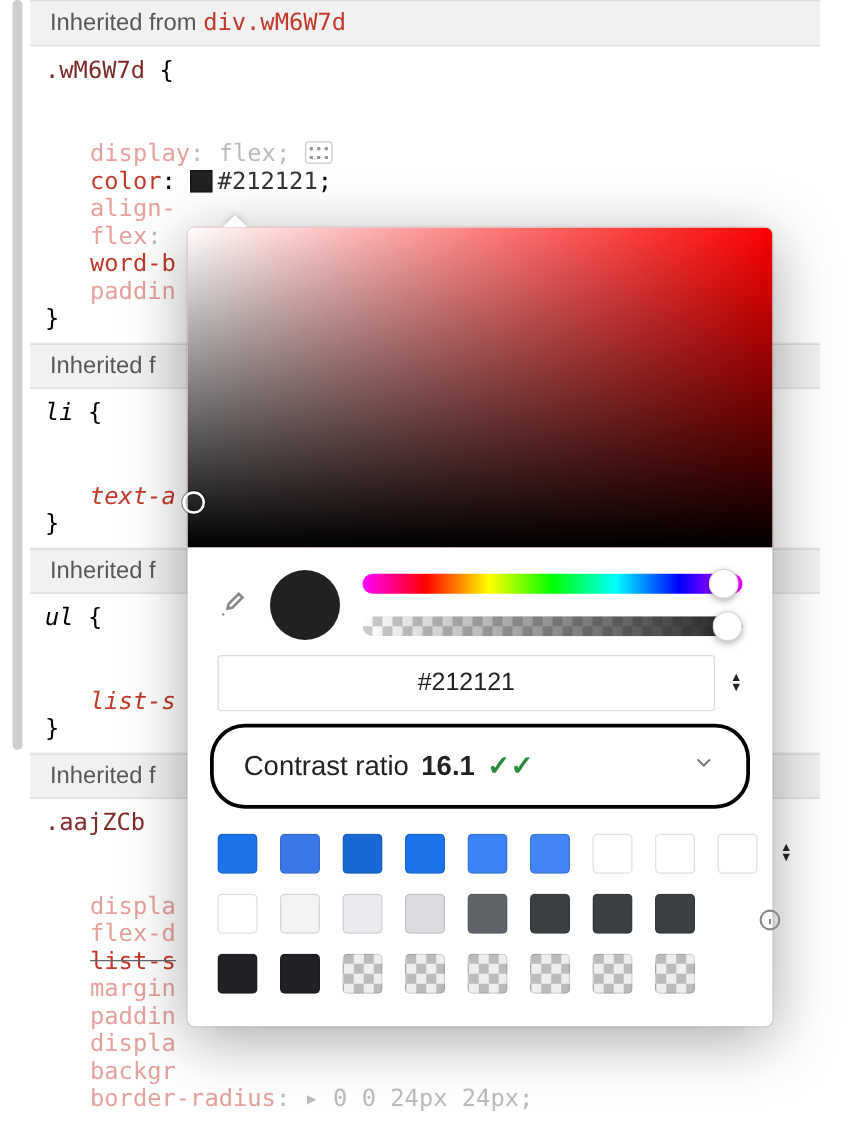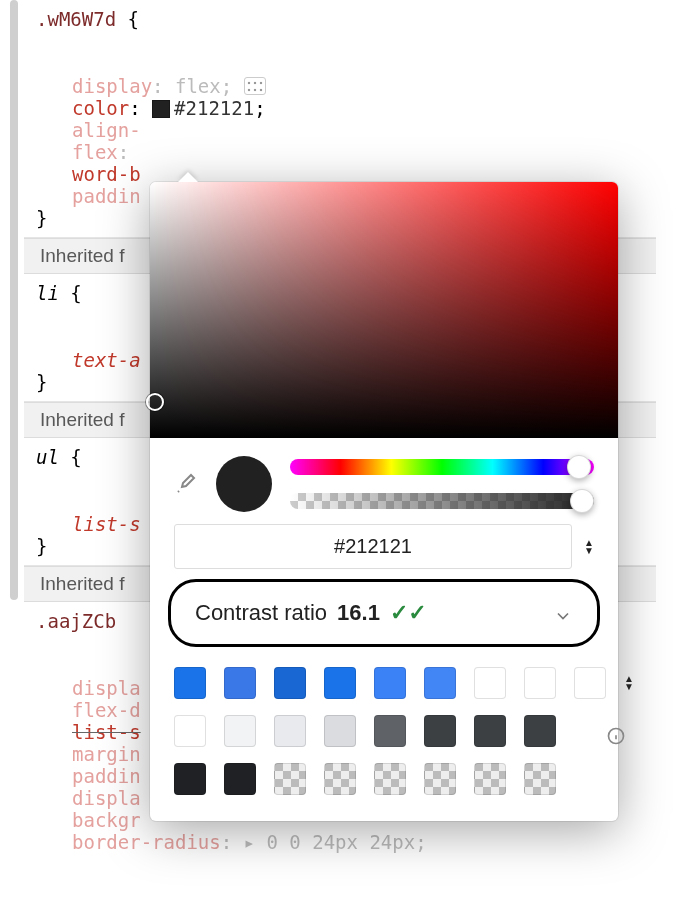--- a/index.html
+++ b/index.html
@@ -170,21 +170,21 @@
     color: #999;
     font-size: 16px;
     letter-spacing: 2px;
     padding-bottom: 12px;
   }
   .contrast {
     margin: 4px 18px;
     border: 3px solid #000;
     border-radius: 28px;
     padding: 18px 24px;
-    display: flex; align-items: flex-end;
+    display: flex; align-items: flex-start;
     font-size: 22px;
     color: #222;
   }
   .contrast .label { font-family: -apple-system, sans-serif; }
   .contrast .ratio { font-family: -apple-system, sans-serif; margin-left: 10px; font-weight: bold; }
   .contrast .checks { color: #2a8a3e; margin-left: 10px; font-weight: bold; font-size: 22px; }
   .contrast .expand { margin-left: auto; color: #777; }
   .palette {
     padding: 16px 24px 10px;
   }
@@ -209,20 +209,24 @@
     color: #888;
   }
 </style>
 </head>
 <body>
 
 <div class="gutter"></div>
 
 <div class="pane">
 
+  <div class="section-header">
+    <span>Inherited from </span>
+    <span class="sel-prefix">div</span><span class="sel-class">.wM6W7d</span>
+  </div>
 
   <div class="rule-block">
     <div class="selector-line">
       <span class="selname">.wM6W7d</span>
       <span class="brace"> {</span>
     </div>
     <div class="props">
       <div class="prop"><span class="name-faded">display</span><span class="val-faded">: </span><span class="val-faded">flex</span><span class="val-faded">; </span><span class="grid-badge"></span></div>
       <div class="prop"><span class="name">color</span>: <span class="color-swatch"></span><span class="val">#212121</span><span class="semi">;</span></div>
       <div class="prop"><span class="name-faded">align-</span></div>

